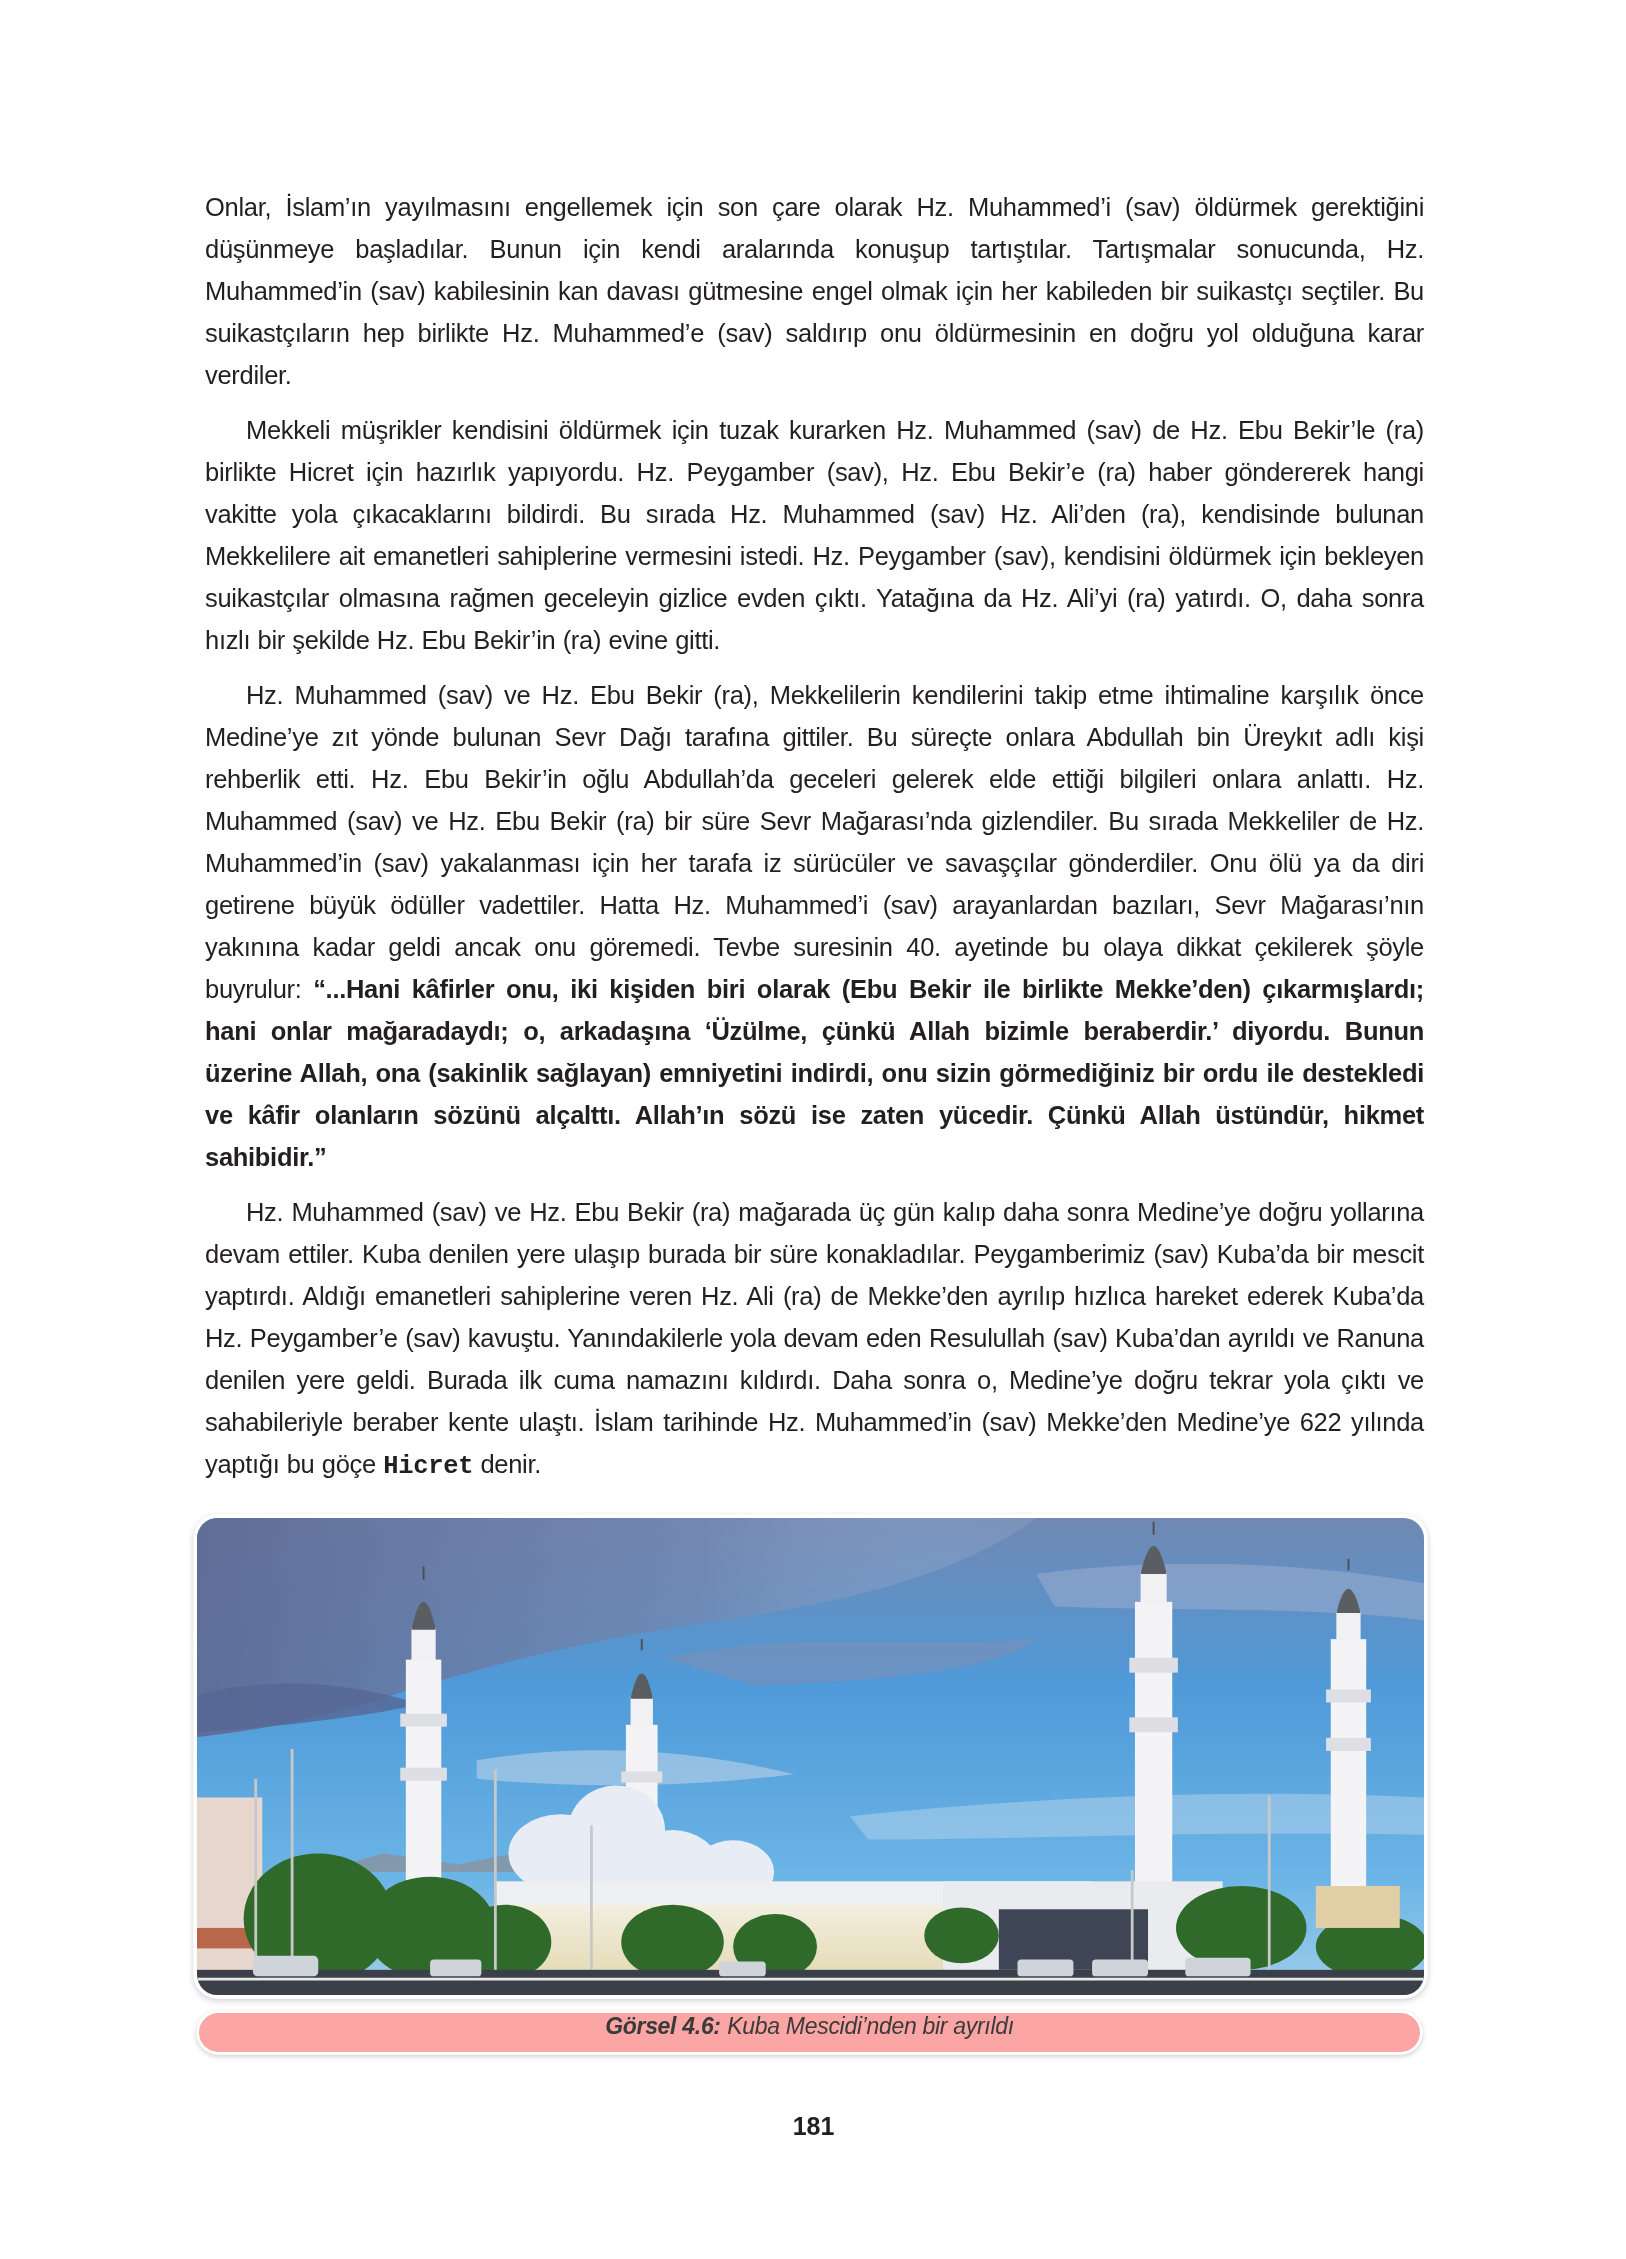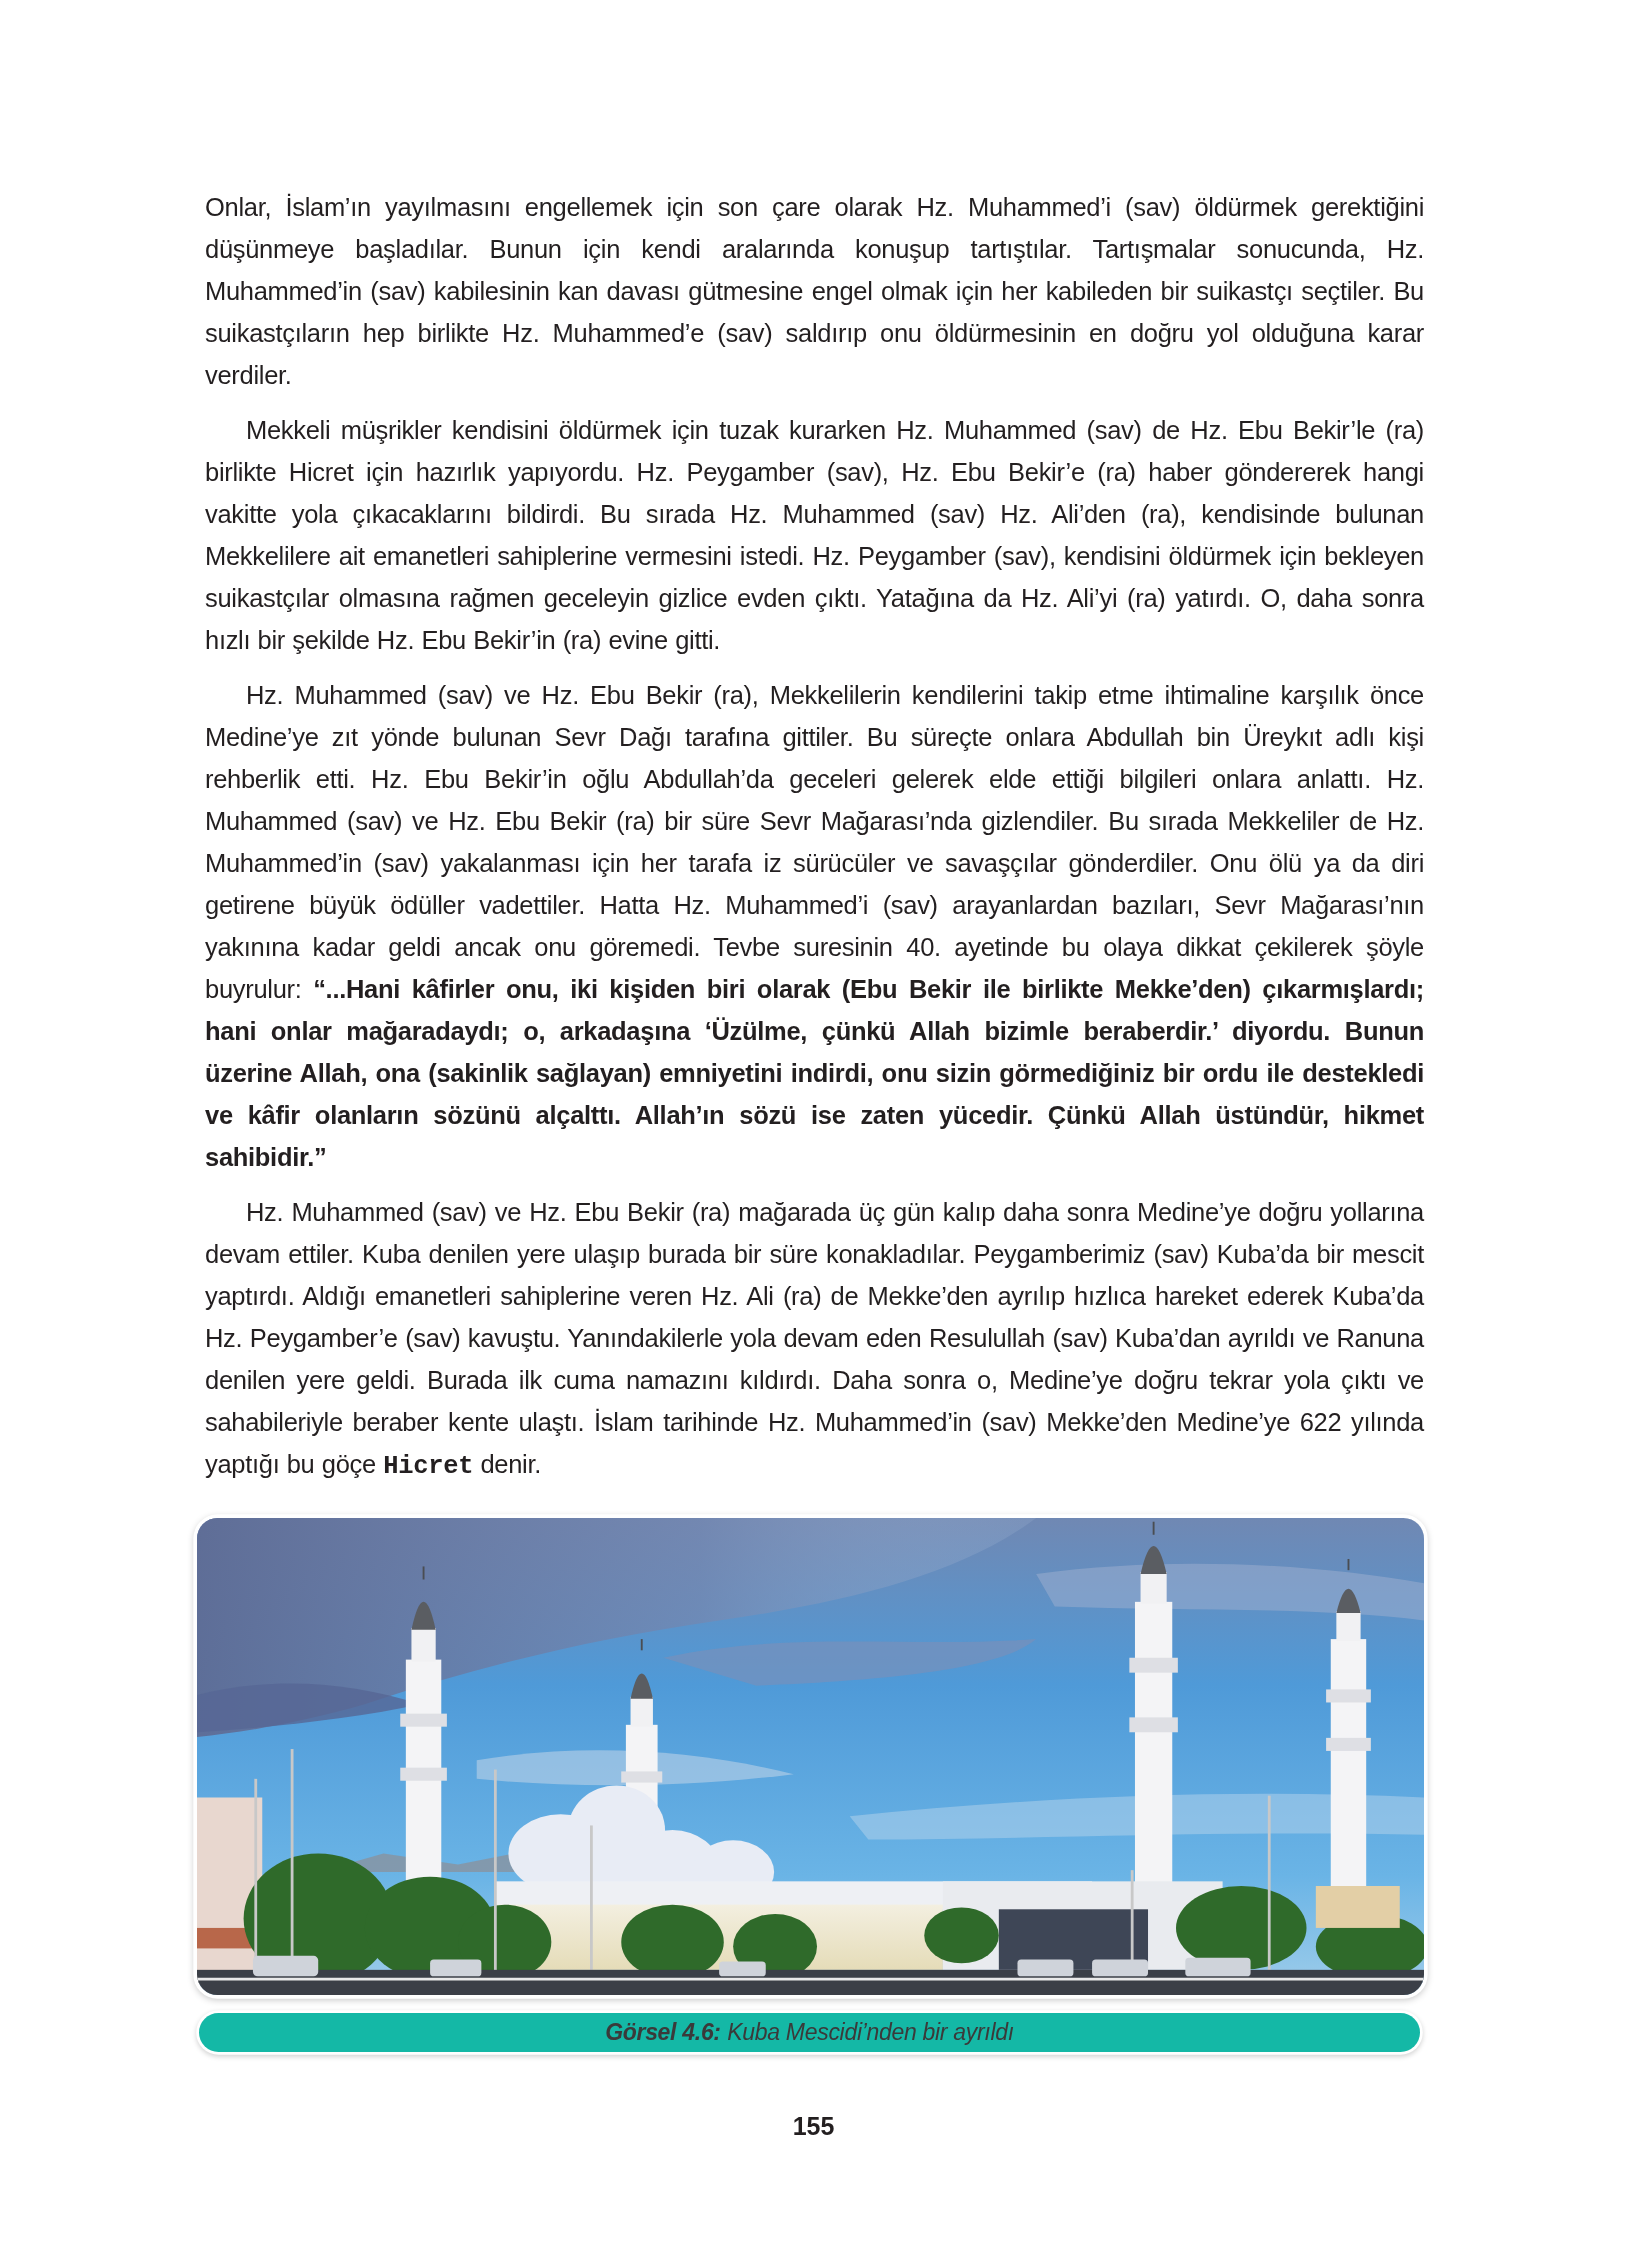--- a/index.html
+++ b/index.html
@@ -11,23 +11,23 @@
     .para.indent { text-indent: 41px; }
     .para b, .bold { font-weight: bold; font-family: Liberation Mono, monospace; }
     .quote { font-weight: bold; }
 
     .figure { position: absolute; left: 197px; top: 1518px; width: 1227px; height: 477px;
               border-radius: 20.5px; overflow: hidden;
               box-shadow: 0 0 0 3.7px #ffffff, 0 1.9px 7.5px 2.8px rgba(0,0,0,0.22); }
     .figure svg { display: block; width: 100%; height: 100%; }
 
     .caption-bar { position: absolute; left: 199px; top: 2013px; width: 1221px; height: 39px;
-                   background: #14b8a6; border-radius: 19.6px;
+                   background: #fca5a5; border-radius: 19.6px;
                    box-shadow: 0 0 0 2.8px #ffffff, 0 1.9px 5.6px 2.8px rgba(0,0,0,0.18);
-                   display: flex; align-items: center; justify-content: center;
+                   display: flex; align-items: flex-start; justify-content: center;
                    font-size: 23px; font-style: italic; color: #3a3a3a; letter-spacing: -0.3px; }
     .caption-bar .label { font-weight: bold; margin-right: 6.5px; }
 
     .page-number { position: absolute; left: 0; width: 1627px; top: 2112px; text-align: center;
                    font-size: 25px; font-weight: bold; color: #231f20; }
   </style>
 </head>
 <body>
 
 <div class="page">
@@ -161,14 +161,14 @@
       <line x1="0" y1="495" x2="1316" y2="495"></line>
     </g>
   </svg>
 </div>
 
 <div class="caption-bar">
   <span class="label">Görsel 4.6:</span>
   <span>Kuba Mescidi’nden bir ayrıldı</span>
 </div>
 
-<div class="page-number">155</div>
+<div class="page-number">181</div>
 
 
 </body></html>

